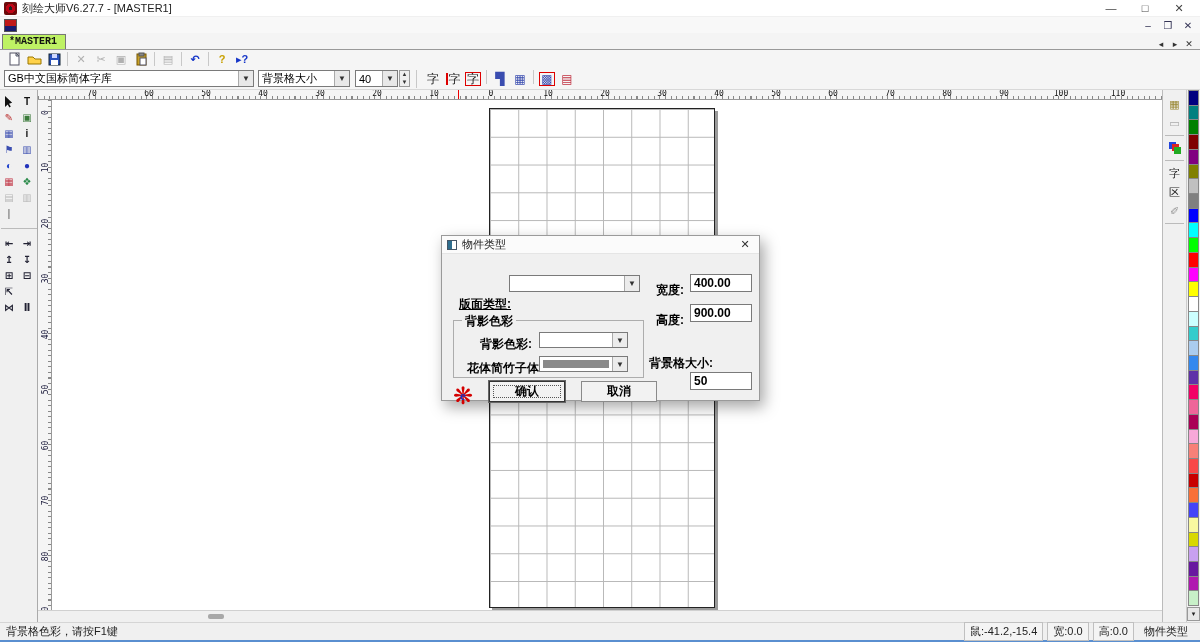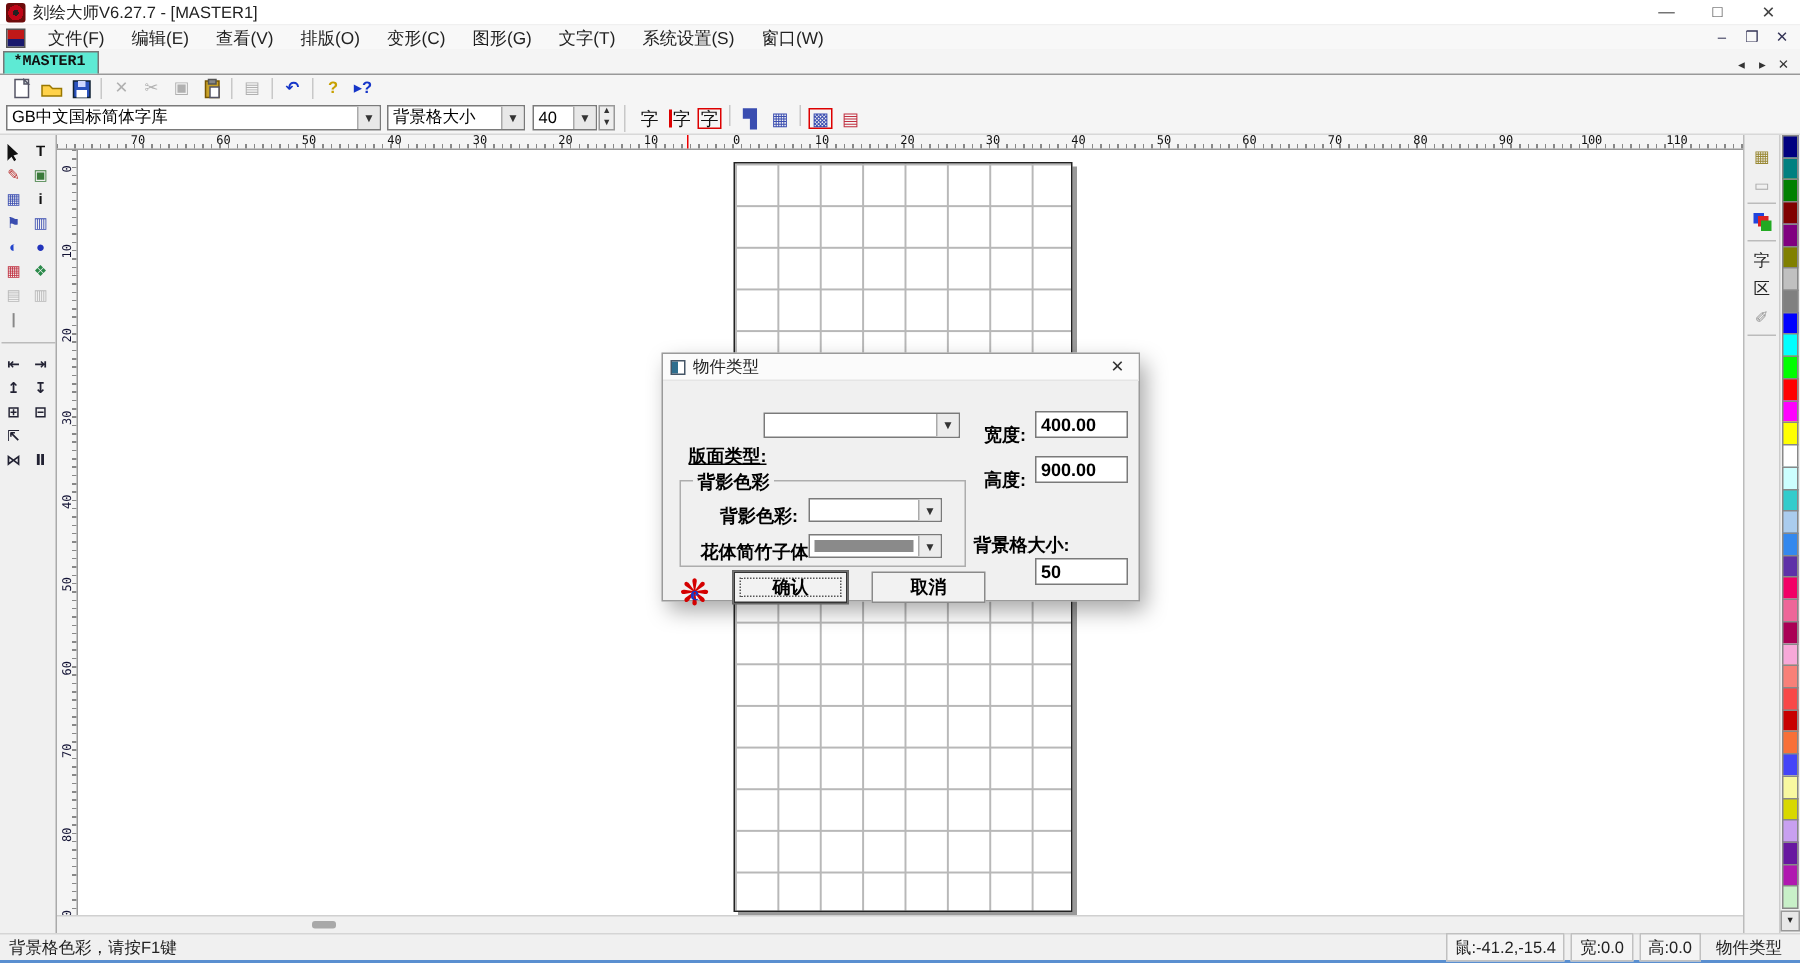--- a/index.html
+++ b/index.html
@@ -15,34 +15,34 @@
   .wincontrols span { width:34px; text-align:center; font-size:11px; color:#444; cursor:default; }
 
   .menubar { height:16px; background:#f8f8f8; display:flex; align-items:center; padding:0 2px; }
   .menubar .docicon { width:13px; height:13px; margin:0 6px 0 2px;
       background:linear-gradient(#c01818 0 6px, #1a1a6e 6px 100%); border:1px solid #555; }
   .menubar .mitem { padding:1px 9px; font-size:11.5px; color:#222; cursor:default; }
   .mdicontrols { margin-left:auto; display:flex; align-items:center; }
   .mdicontrols span { width:20px; text-align:center; font-size:10px; color:#335; }
 
   .tabrow { height:17px; background:#f4f4f4; border-bottom:1px solid #999; display:flex; align-items:flex-end; }
-  .tab { margin-left:2px; height:15px; background:#5eead4; border:1px solid #777; border-bottom:none;
+  .tab { margin-left:2px; height:15px; background:#bef264; border:1px solid #777; border-bottom:none;
       font-family:"Liberation Mono","DejaVu Sans Mono",monospace; font-size:10px; font-weight:bold;
       padding:1px 8px 0 6px; color:#111; }
   .tabnav { margin-left:auto; display:flex; align-items:center; padding-right:4px; }
   .tabnav span { width:14px; text-align:center; font-size:9px; color:#333; }
 
   
   .toolbar1 { height:18px; background:#f5f5f5; display:flex; align-items:center; padding-left:4px; }
   .tbtn { width:20px; height:16px; display:flex; align-items:center; justify-content:center; border:1px solid transparent; }
   .tsep { width:1px; height:14px; background:#c8c8c8; margin:0 3px; }
   .glyph { font-size:11px; line-height:1; }
 
   .toolbar2 { height:22px; background:#f5f5f5; display:flex; align-items:center; padding-left:4px; border-bottom:1px solid #d8d8d8; }
-  .combo { display:flex; height:17px; border:1px solid #7a7a7a; background:#fff; align-items:flex-end; }
+  .combo { display:flex; height:17px; border:1px solid #7a7a7a; background:#fff; align-items:center; }
   .combo .cval { padding:1px 3px; font-size:11px; white-space:nowrap; overflow:hidden; flex:1; }
   .combo .cbtn { width:15px; background:#e8e8e8; border-left:1px solid #aaa; text-align:center; font-size:8px; color:#333; line-height:15px; }
   .spinner { width:11px; height:17px; border:1px solid #999; background:#eee; display:flex; flex-direction:column; margin-left:1px; }
   .spinner span { flex:1; font-size:6px; line-height:7px; text-align:center; color:#333; }
   .fbtn { width:20px; height:18px; display:flex; align-items:center; justify-content:center; border:1px solid transparent; font-size:12px; }
 
   
   .main { display:flex; height:532px; }
   .leftpanel { width:38px; background:#f0f0f0; border-right:1px solid #aaa; padding-top:4px; }
   .ltools { display:grid; grid-template-columns:18px 18px; justify-content:center; row-gap:1px; }
@@ -119,31 +119,20 @@
   <span class="title">刻绘大师V6.27.7 - [MASTER1]</span>
   <span class="wincontrols">
     <span>—</span>
     <span>□</span>
     <span>✕</span>
   </span>
 </div>
 
 <div class="menubar">
   <span class="docicon"></span>
-  <span id="menu-items" style="display:flex;">
-      <div class="mitem">文件(F)</div>
-      <div class="mitem">编辑(E)</div>
-      <div class="mitem">查看(V)</div>
-      <div class="mitem">排版(O)</div>
-      <div class="mitem">变形(C)</div>
-      <div class="mitem">图形(G)</div>
-      <div class="mitem">文字(T)</div>
-      <div class="mitem">系统设置(S)</div>
-      <div class="mitem">窗口(W)</div>
-    </span>
   <span class="mdicontrols">
     <span>–</span>
     <span>❒</span>
     <span>✕</span>
   </span>
 </div>
 
 <div class="tabrow">
   <div class="tab">*MASTER1</div>
   <span class="tabnav">

